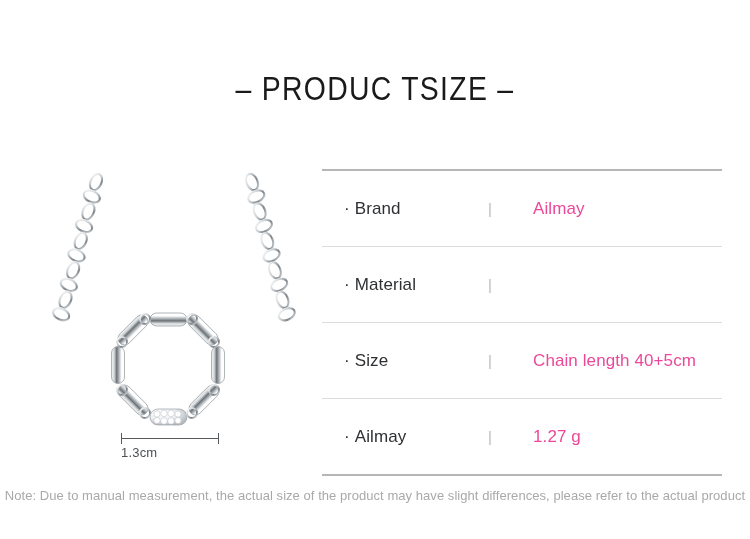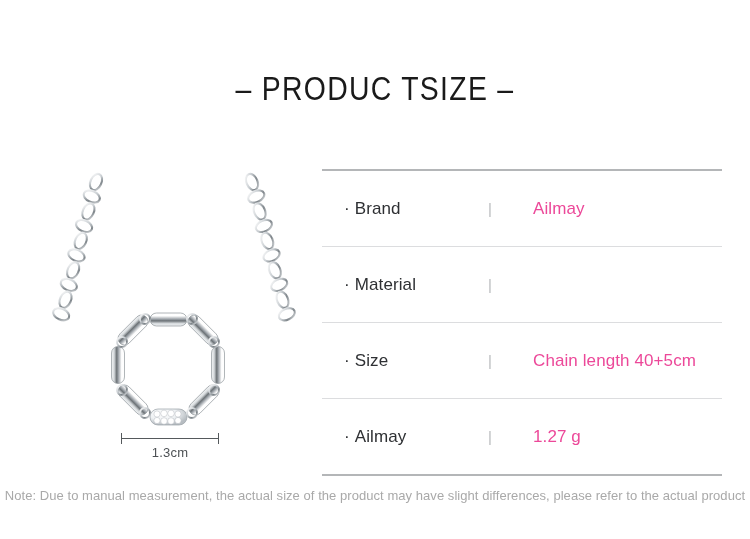--- a/index.html
+++ b/index.html
@@ -66,21 +66,21 @@
     background: #55595c;
   }
   .measure .cap.left  { left: 0; }
   .measure .cap.right { right: 0; }
 
   .measure-label {
     position: absolute;
     left: 121px;
     top: 445px;
     width: 98px;
-    text-align: center;
+    text-align: left;
     font-size: 13px;
     color: #4d5154;
     letter-spacing: 0.2px;
   }
 
   
   .spec-table {
     position: absolute;
     left: 322px;
     top: 169px;

